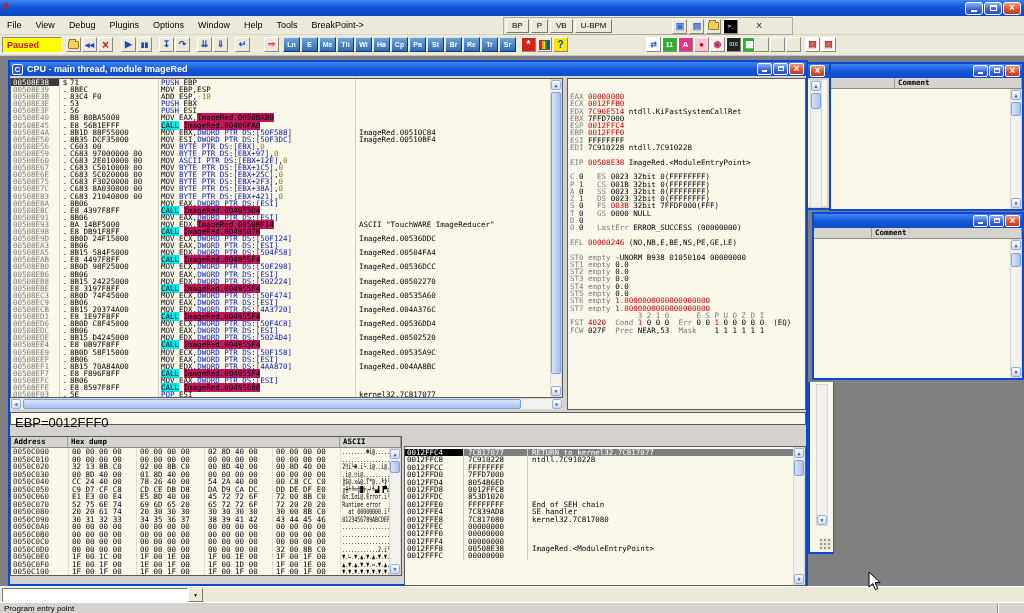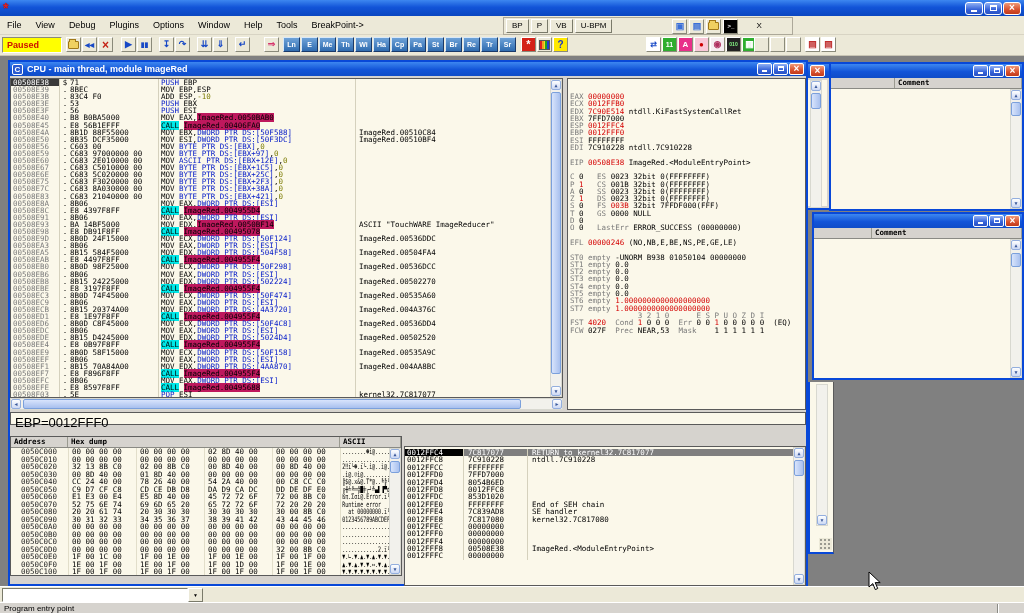--- a/index.html
+++ b/index.html
@@ -54,21 +54,21 @@
 .ty{background:#be185d}
 .tC{background:#00e8e8}
 .tg{color:#7a7a7a}
 .tr{color:#d40000}
 
 .rline{height:7.3px;line-height:7.4px;white-space:pre;padding-left:2px}
 #regs-hdr{height:12px;background:#D6D3CE;border-bottom:1px solid #8a8a84;font-weight:bold;font-size:7.5px;display:flex;justify-content:space-between;padding:1px 4px}
 #regs-hdr .rh-btns{color:#333;font-weight:normal;letter-spacing:14px}
 
 .hrow{display:flex;height:7.5px;line-height:7.6px;white-space:pre}
-.ha{width:57px;flex:none;padding-left:10px;color:#222}
+.ha{width:57px;flex:none;padding-left:2px;color:#222}
 .hg{width:68px;flex:none;border-left:1px solid #e2deca;padding-left:3px}
 .hswrap{width:51px;flex:none;overflow:hidden;border-left:1px solid #e2deca}
 .hs{display:inline-block;transform:scaleX(0.66);transform-origin:0 0;padding-left:2px}
 
 .srow{display:flex;height:7.4px;line-height:7.5px;white-space:pre}
 .sa{width:58px;flex:none;padding-left:2px}
 .sv{width:64px;flex:none;border-left:1px solid #d5d1bd;padding-left:4px}
 .sc{flex:1;border-left:1px solid #d5d1bd;padding-left:4px}
 .srow.sel{background:#7f7f7f;color:#fff}
 .srow.sel .sa{background:#000;color:#fff}

